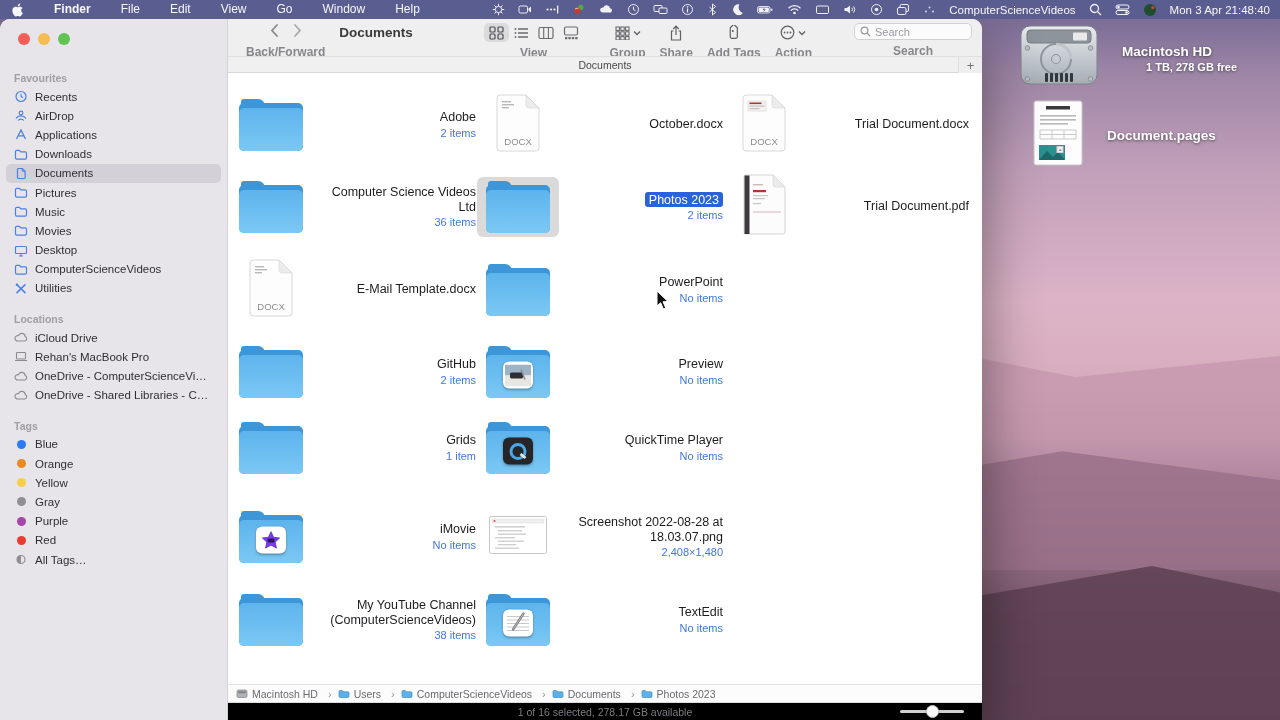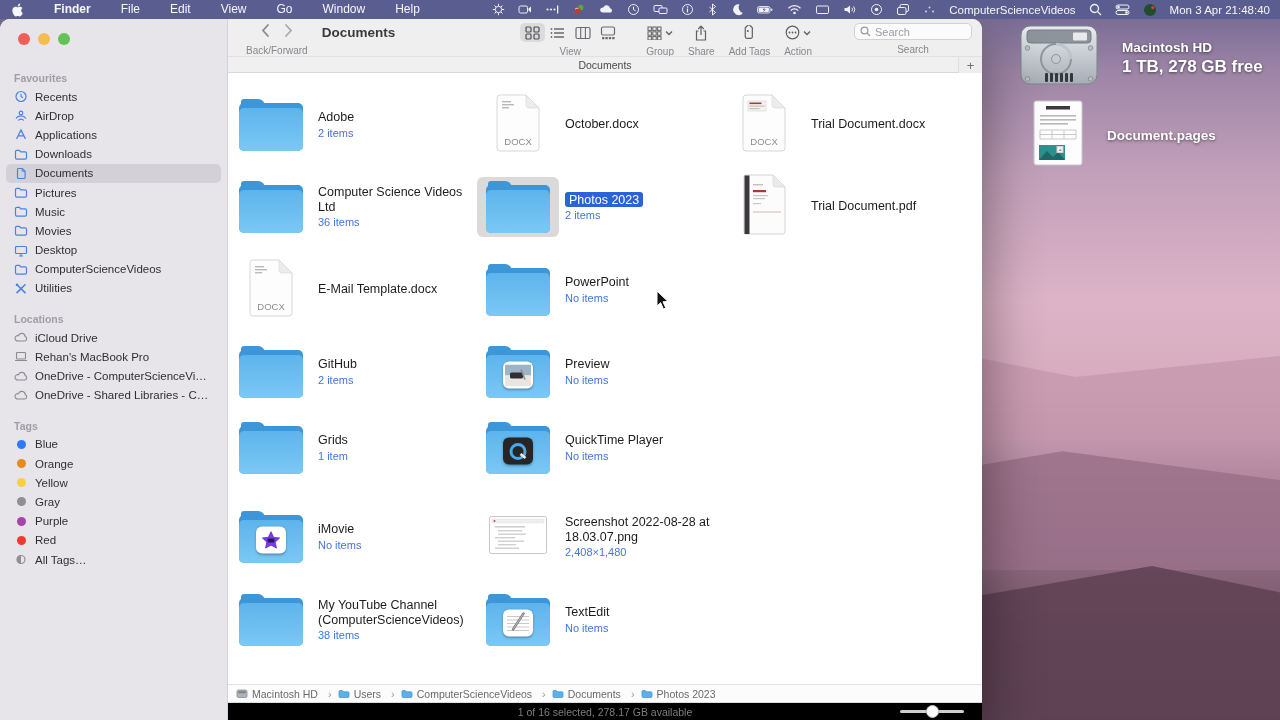--- a/index.html
+++ b/index.html
@@ -45,21 +45,21 @@
     font-size:11.5px; color:#2f2f33; white-space:nowrap; overflow:hidden; }
   .sb-item.selected { background:#d3d1d7; }
   .sb-item svg { flex:0 0 auto; display:block; }
   .sb-label { overflow:hidden; text-overflow:ellipsis; }
   .tag-dot { width:9px; height:9px; border-radius:50%; flex:0 0 auto; margin:0 2.5px; }
 
   
   .toolbar { position:absolute; top:0; left:228px; right:0; height:37px; background:#f0efef;
     display:flex; align-items:flex-start; padding:4px 10px 0 18px; }
   .tool { display:flex; flex-direction:column; align-items:center; }
-  .tool-caption { font-size:10px; color:#86868b; margin-top:4px; }
+  .tool-caption { font-size:12px; color:#86868b; margin-top:4px;font-weight:bold; }
   .nav-btns { display:flex; gap:14px; align-items:center; height:18px; }
   .win-title { font-size:13.5px; font-weight:bold; color:#3a3a3c; margin:2px 0 0 14px; }
   .view-group { display:flex; align-items:center; height:19px; }
   .view-btn { width:25px; height:19px; display:flex; align-items:center; justify-content:center; border-radius:5px; }
   .view-btn.active { background:#dcdbdc; }
   .tbtn { height:19px; display:flex; align-items:center; justify-content:center; gap:3px; }
   .searchbox { width:118px; height:17px; border:1px solid #d2d1d2; background:#fbfbfb; border-radius:5px;
     display:flex; align-items:center; gap:4px; padding:0 5px; }
   .searchbox input { border:none; outline:none; background:transparent; width:90px; font-size:11px; color:#333;
     font-family:"Liberation Sans","DejaVu Sans",sans-serif; }
@@ -67,21 +67,21 @@
   .sp { flex:1; } .sp2 { width:26px; } .sp3 { width:14px; }
 
   
   .tabbar { position:absolute; top:37px; left:228px; right:0; height:17px; background:#f0f0f0;
     border-top:1px solid #e0e0e0; border-bottom:1px solid #d8d8d8; display:flex; align-items:center; }
   .tab-title { flex:1; text-align:center; font-size:10.5px; color:#4a4a4e; }
   .newtab { position:absolute; right:0; top:0; width:24px; height:16px; border-left:1px solid #ddd;
     display:flex; align-items:center; justify-content:center; color:#707075; font-size:13px; background:#eee; }
 
   
-  .content { position:absolute; top:55px; left:228px; right:0; bottom:36px; background:#fff; overflow:hidden; }
+  .content { position:absolute; top:55px; left:228px; right:0; bottom:36px; background:#fff; overflow:hidden;text-align:right; }
   .grid-item { position:absolute; width:246px; height:74px; display:flex; align-items:center; }
   .c1 { left:2px; } .c2 { left:249px; } .c3 { left:495px; }
   .r1 { top:14px; } .r2 { top:96px; } .r3 { top:179px; } .r4 { top:261px; } .r5 { top:337px; } .r6 { top:426px; } .r7 { top:509px; }
   .icon-wrap { width:82px; display:flex; align-items:center; justify-content:center; flex:0 0 auto; }
   .sel-tile { background:#dbdadb; border-radius:6px; padding:4px 9px; }
   .labels { margin-left:6px; width:168px; }
   .fname { font-size:12.5px; color:#1d1d1f; line-height:1.22; }
   .fname .pill { background:#2a62d9; color:#fff; border-radius:3px; padding:0.5px 4px; }
   .fsub { font-size:11px; color:#4176df; margin-top:1px; line-height:1.2; }
 
@@ -106,21 +106,21 @@
   .zoom-slider { position:absolute; right:18px; top:7px; width:64px; height:3px; background:#cfcfcf; border-radius:2px; }
   .zoom-knob { position:absolute; left:26px; top:-5.5px; width:13px; height:13px; border-radius:50%; background:#fdfdfd;
     border:1px solid #bdbdbd; box-shadow:0 .5px 1.5px rgba(0,0,0,.2); }
 
   
   .dt-item { position:absolute; display:flex; align-items:center; z-index:5; }
   .dt-drive { top:24px; left:1020px; }
   .dt-pages { top:100px; left:1033px; }
   .dt-labels { margin-left:24px; color:#fff; text-shadow:0 1px 3px rgba(0,0,0,.55); }
   .dt-name { font-size:13.5px; font-weight:bold; }
-  .dt-info { font-size:17px; font-weight:bold; margin-top:2px; }
+  .dt-info { font-size:11px; font-weight:bold; margin-top:2px;margin-left:24px; }
 
   
   .cursor { position:absolute; left:656px; top:290px; z-index:99; }
 </style>
 </head>
 <body>
 
 <div id="screen">
 
   <div class="wallpaper">

